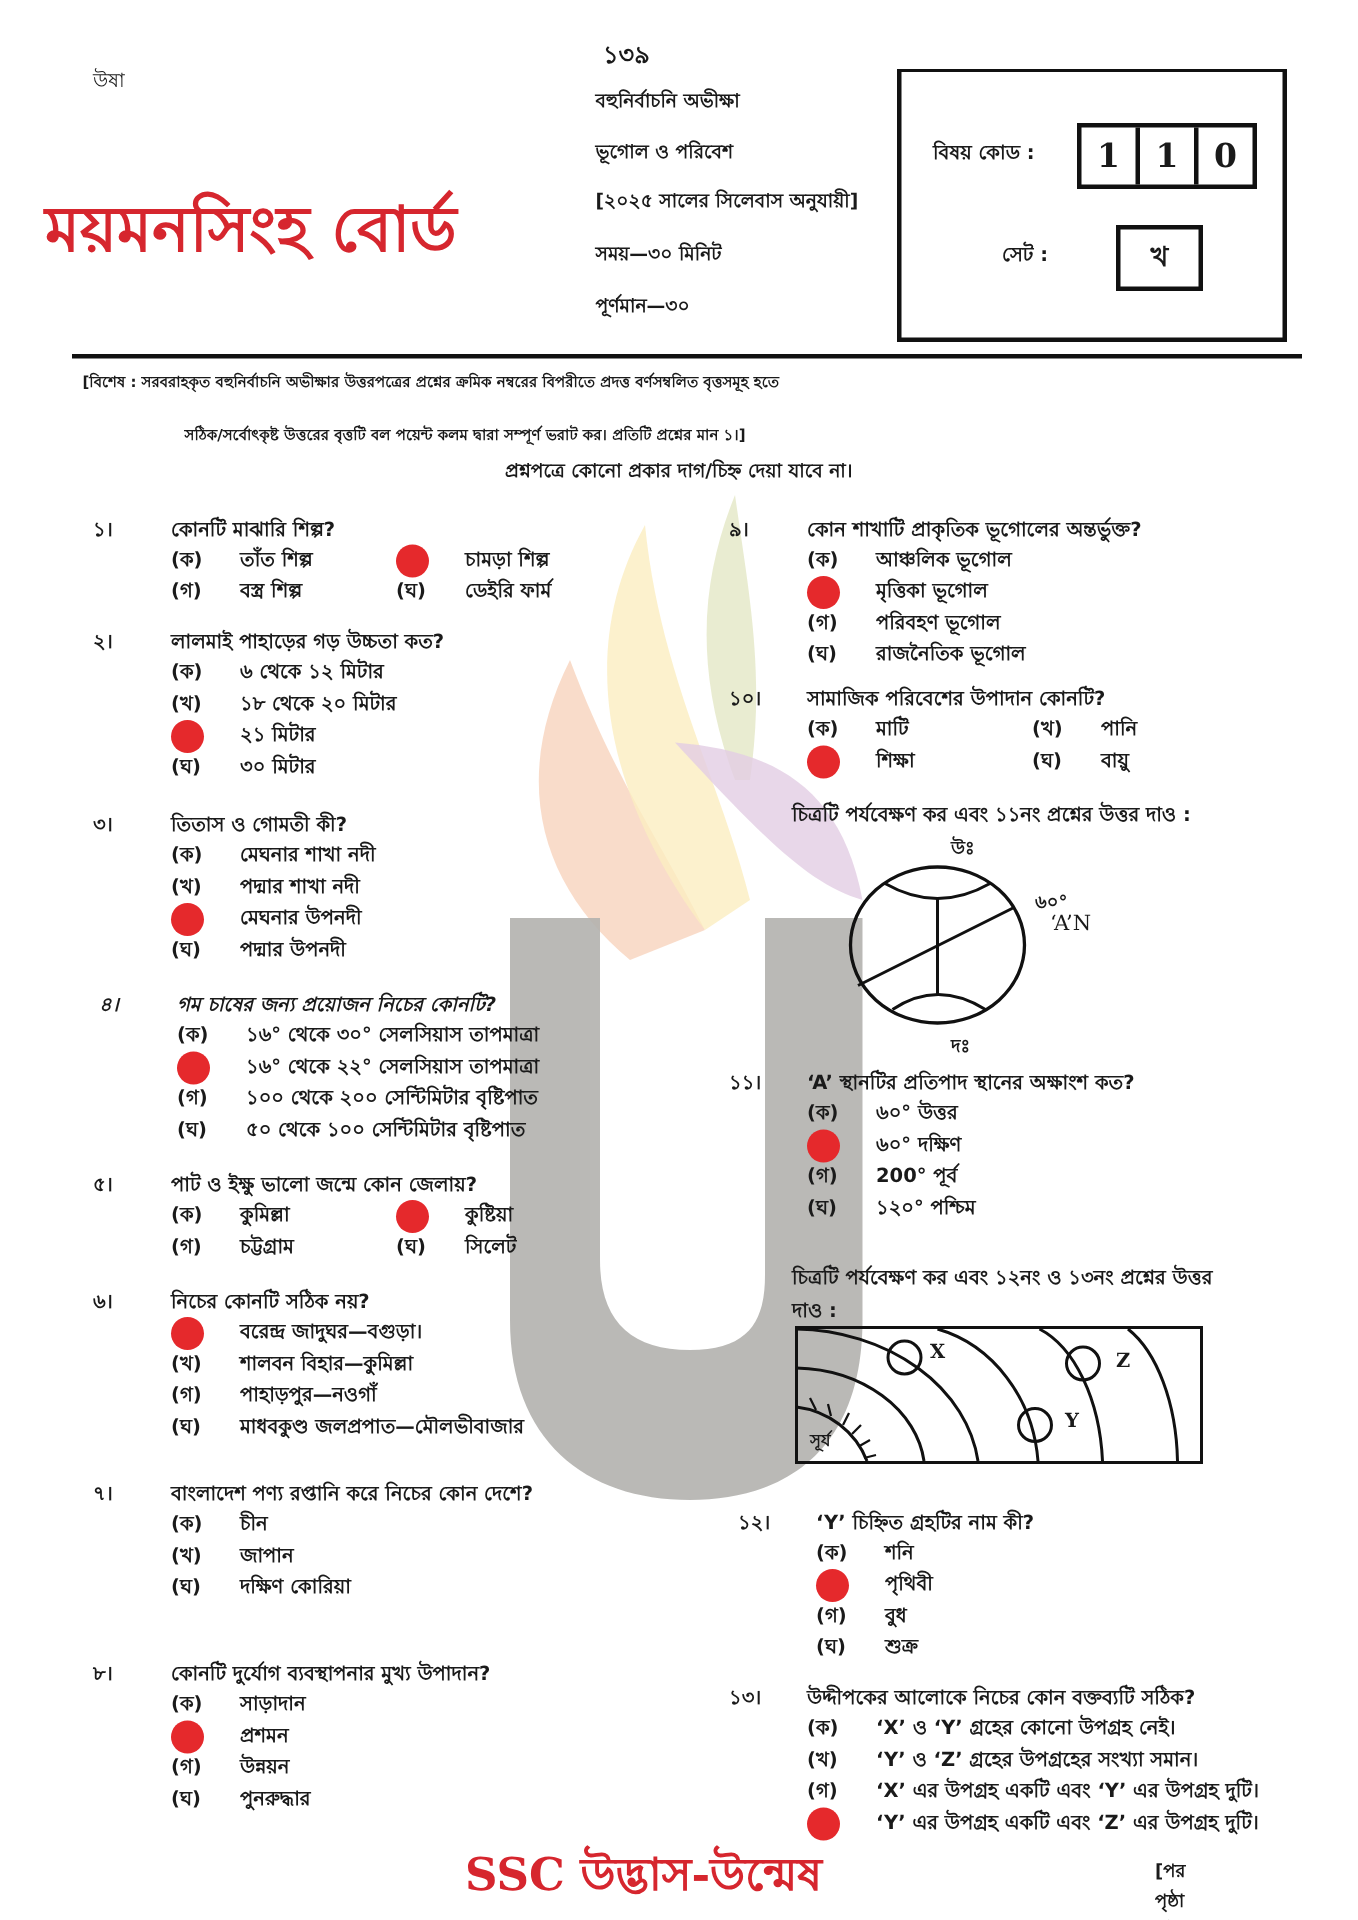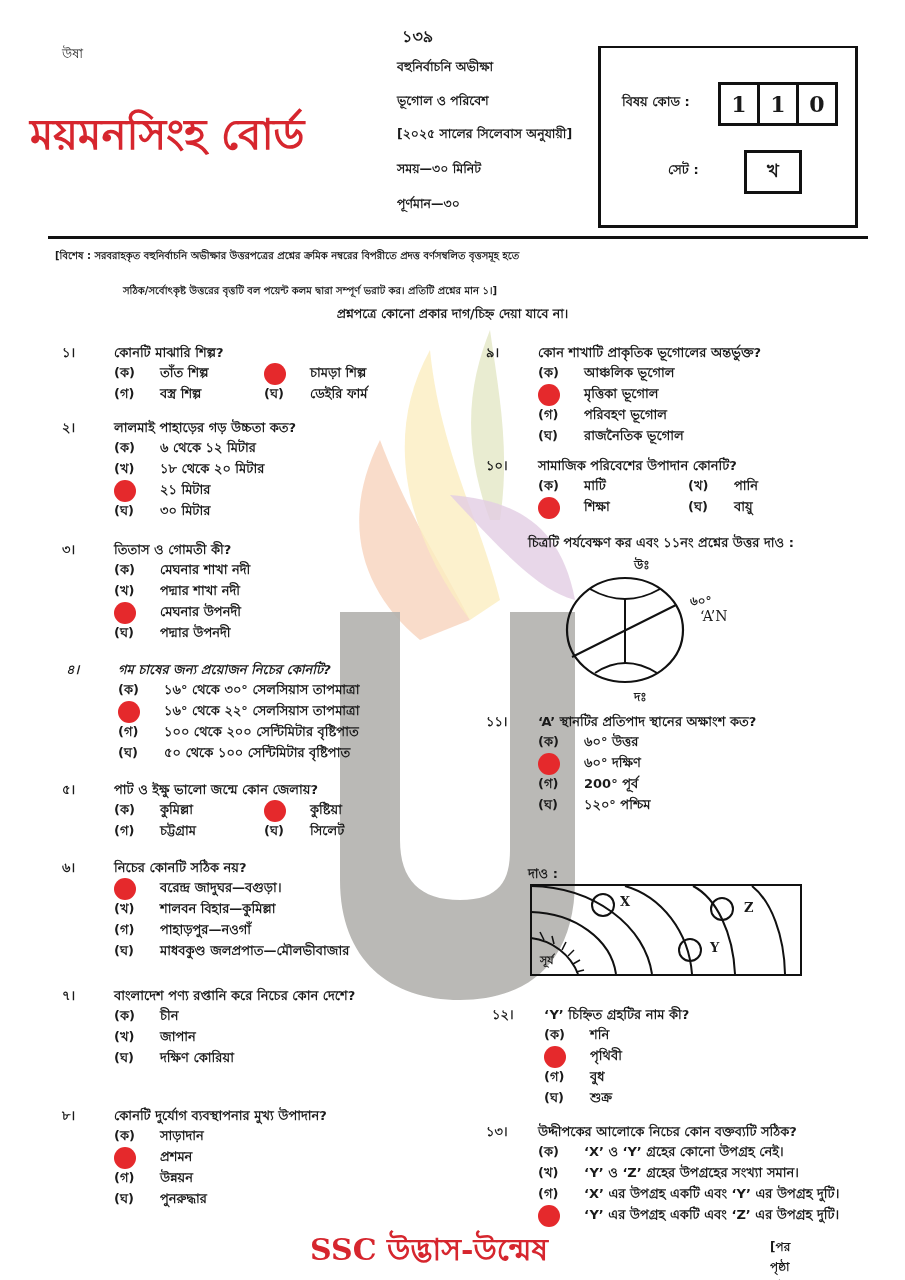--- a/index.html
+++ b/index.html
@@ -6,21 +6,21 @@
   body {
     width: 905px; height: 1280px; position: relative; overflow: hidden;
     background: #ffffff; color: #1a1a1a;
     font-family: "DejaVu Sans", sans-serif;
   }
   .abs { position: absolute; }
   .watermark { position: absolute; left: 0; top: 0; width: 905px; height: 1280px; z-index: 0; pointer-events: none; }
   .content { position: absolute; left: 0; top: 0; width: 737px; height: 1280px; z-index: 1; }
   .paper-no { left: 402px; top: 24px; font-size: 16px; font-weight: bold; }
   .corner-tag { left: 62px; top: 44px; font-size: 13px; }
-  .board-title { left: 30px; top: 102px; font-size: 42px; font-weight: bold; color: #d6262e; font-family: "DejaVu Serif", serif; letter-spacing: 0px; }
+  .board-title { left: 30px; top: 120px; font-size: 42px; font-weight: bold; color: #d6262e; font-family: "DejaVu Serif", serif; letter-spacing: 0px; }
   .meta-line { left: 372px; font-size: 12.5px; font-weight: bold; margin-left: 25px; }
 
   .code-panel { left: 598px; top: 46px; width: 260px; height: 182px; border: 3px solid #111; border-top-width: 2px; box-sizing: border-box; }
   .code-label { left: 622px; top: 92px; font-size: 13px; font-weight: bold; }
   .code-boxes { left: 718px; top: 82px; display: flex; border: 3px solid #111; }
   .code-box { width: 36px; height: 38px; display: flex; align-items: center; justify-content: center; font-family: "DejaVu Serif", serif; font-weight: bold; font-size: 22px; border-right: 3px solid #111; }
   .code-box:last-child { border-right: none; }
   .set-label { left: 668px; top: 160px; font-size: 13px; font-weight: bold; }
   .set-box { left: 744px; top: 150px; width: 52px; height: 38px; border: 3px solid #111; display: flex; align-items: center; justify-content: center; font-size: 18px; font-weight: bold; }
 
@@ -425,20 +425,21 @@
   <div class="abs" style="left:690px; top:592px; font-size:12px; font-weight:bold">৬০°</div>
   <div class="abs" style="left:700px; top:608px; font-size:14px; font-family:'DejaVu Serif',serif">‘A’N</div>
   <svg class="abs" style="left:565px; top:575px" width="120" height="110">
     <ellipse cx="60" cy="55" rx="58" ry="52" fill="none" stroke="#111" stroke-width="2.2"></ellipse>
     <path d="M25,14 Q60,34 95,14" fill="none" stroke="#111" stroke-width="2"></path>
     <path d="M30,98 Q60,78 92,98" fill="none" stroke="#111" stroke-width="2"></path>
     <line x1="60" y1="24" x2="60" y2="88" stroke="#111" stroke-width="2"></line>
     <line x1="7" y1="82" x2="111" y2="30" stroke="#111" stroke-width="2"></line>
   </svg>
 
+  <div class="diagram-caption" style="left:528px; top:842px">চিত্রটি পর্যবেক্ষণ কর এবং ১২নং ও ১৩নং প্রশ্নের উত্তর</div>
   <div class="diagram-caption" style="left:528px; top:864px">দাও :</div>
   <svg class="abs" style="left:530px; top:884px" width="275" height="92">
     <rect x="1" y="1" width="270" height="90" fill="none" stroke="#111" stroke-width="2"></rect>
     <path d="M1,54 A58,56 0 0 1 48,90" fill="none" stroke="#111" stroke-width="2"></path>
     <path d="M1,28 A88,70 0 0 1 86,90" fill="none" stroke="#111" stroke-width="2"></path>
     <path d="M1,2 A125,100 0 0 1 122,90" fill="none" stroke="#111" stroke-width="2"></path>
     <path d="M95,2 A90,100 0 0 1 162,90" fill="none" stroke="#111" stroke-width="2"></path>
     <path d="M163,2 A60,100 0 0 1 205,90" fill="none" stroke="#111" stroke-width="2"></path>
     <path d="M222,2 A55,100 0 0 1 255,90" fill="none" stroke="#111" stroke-width="2"></path>
     <g stroke="#111" stroke-width="1.5">

